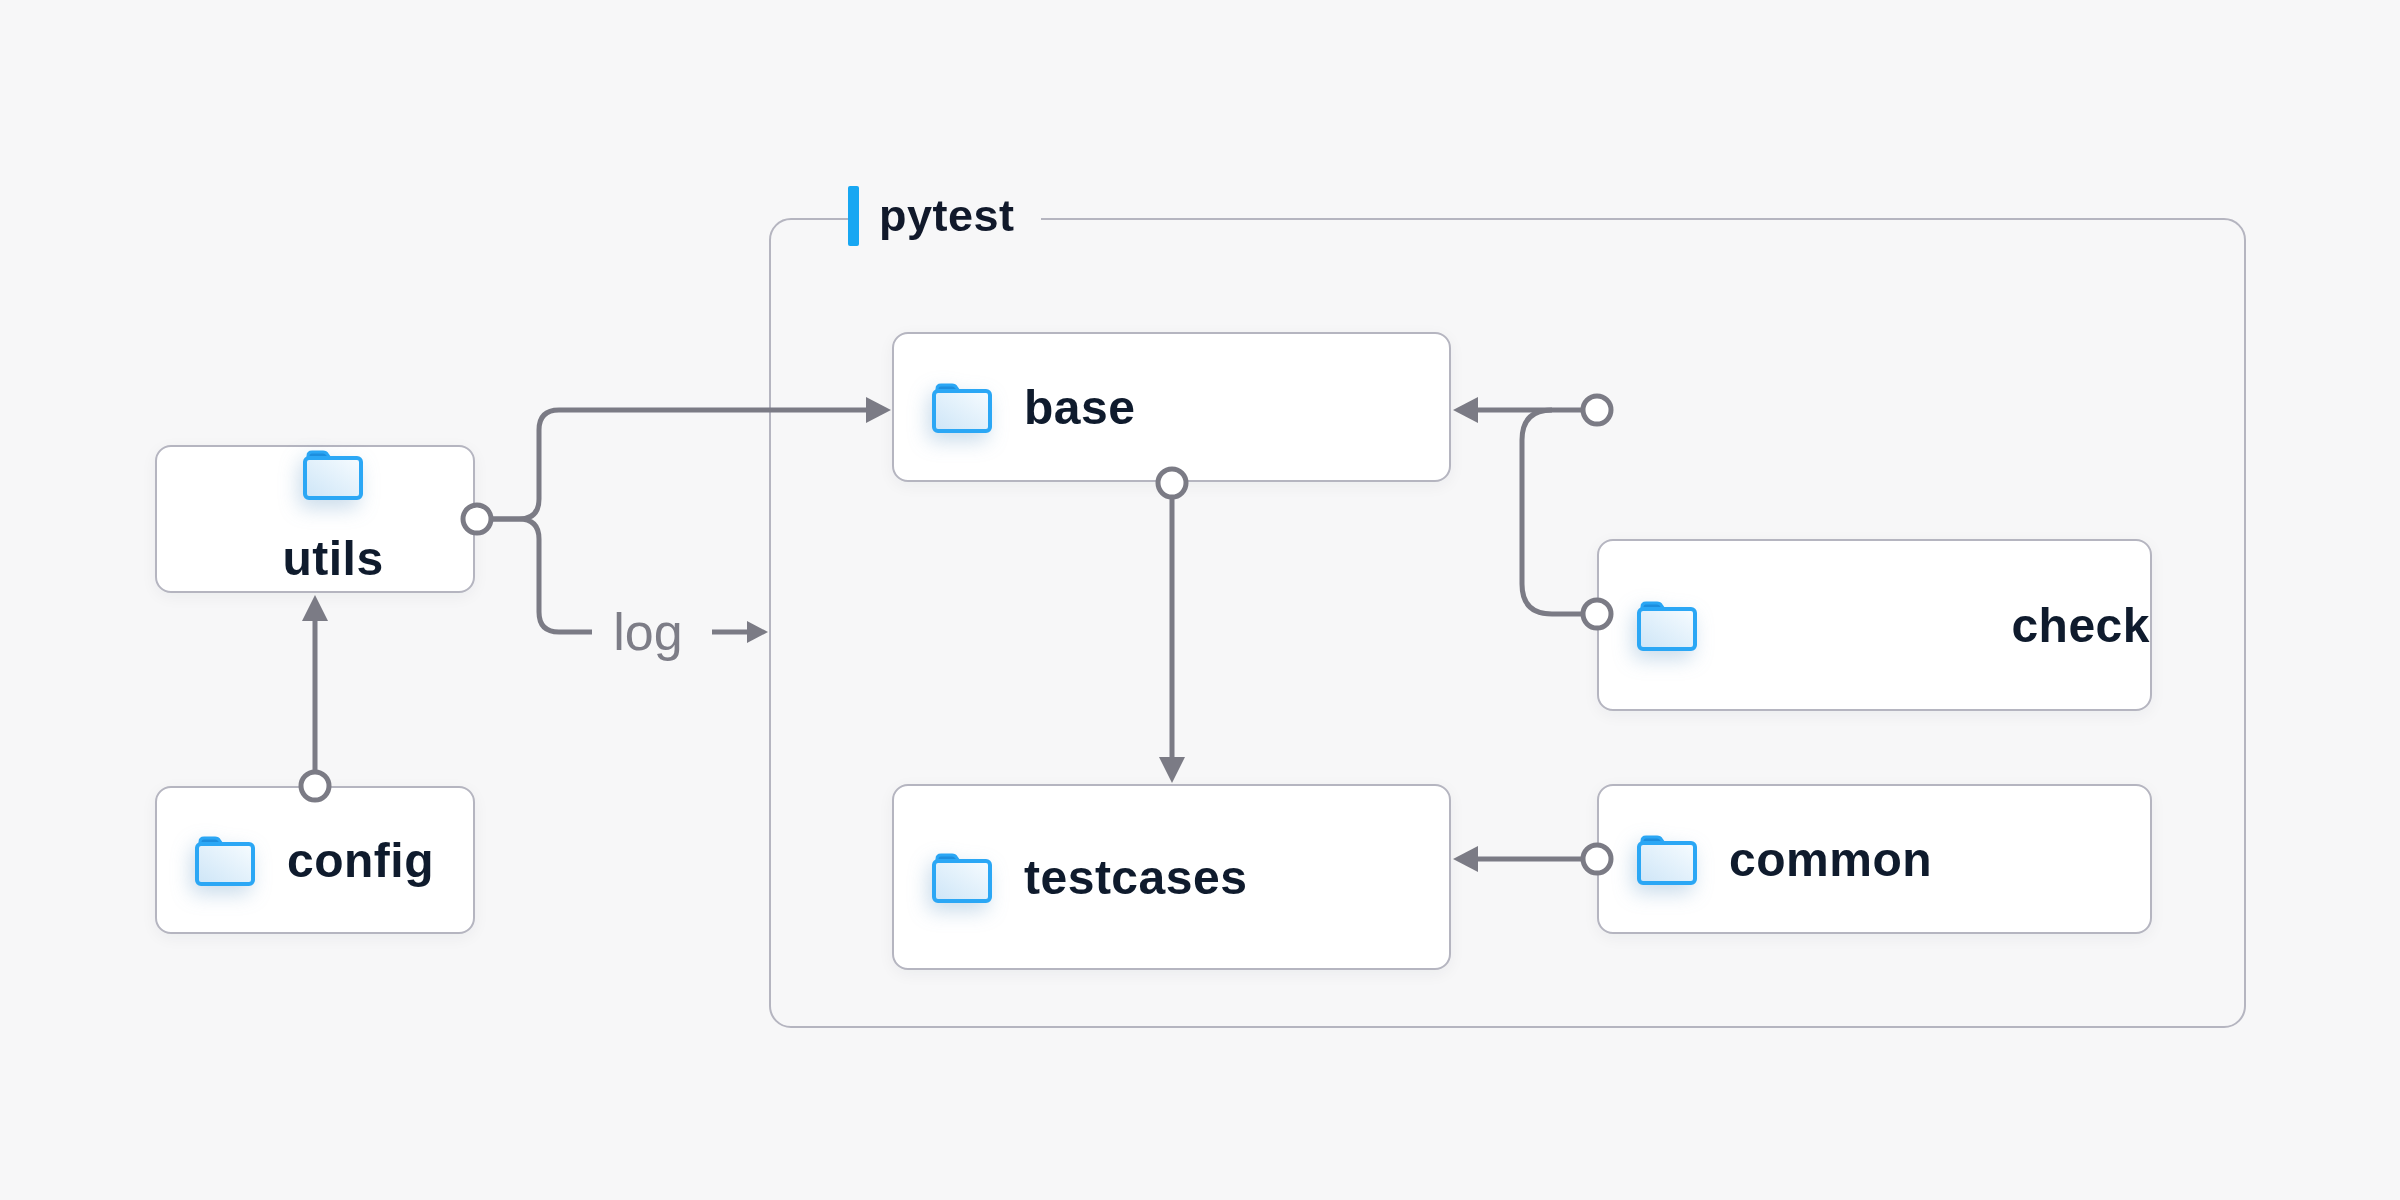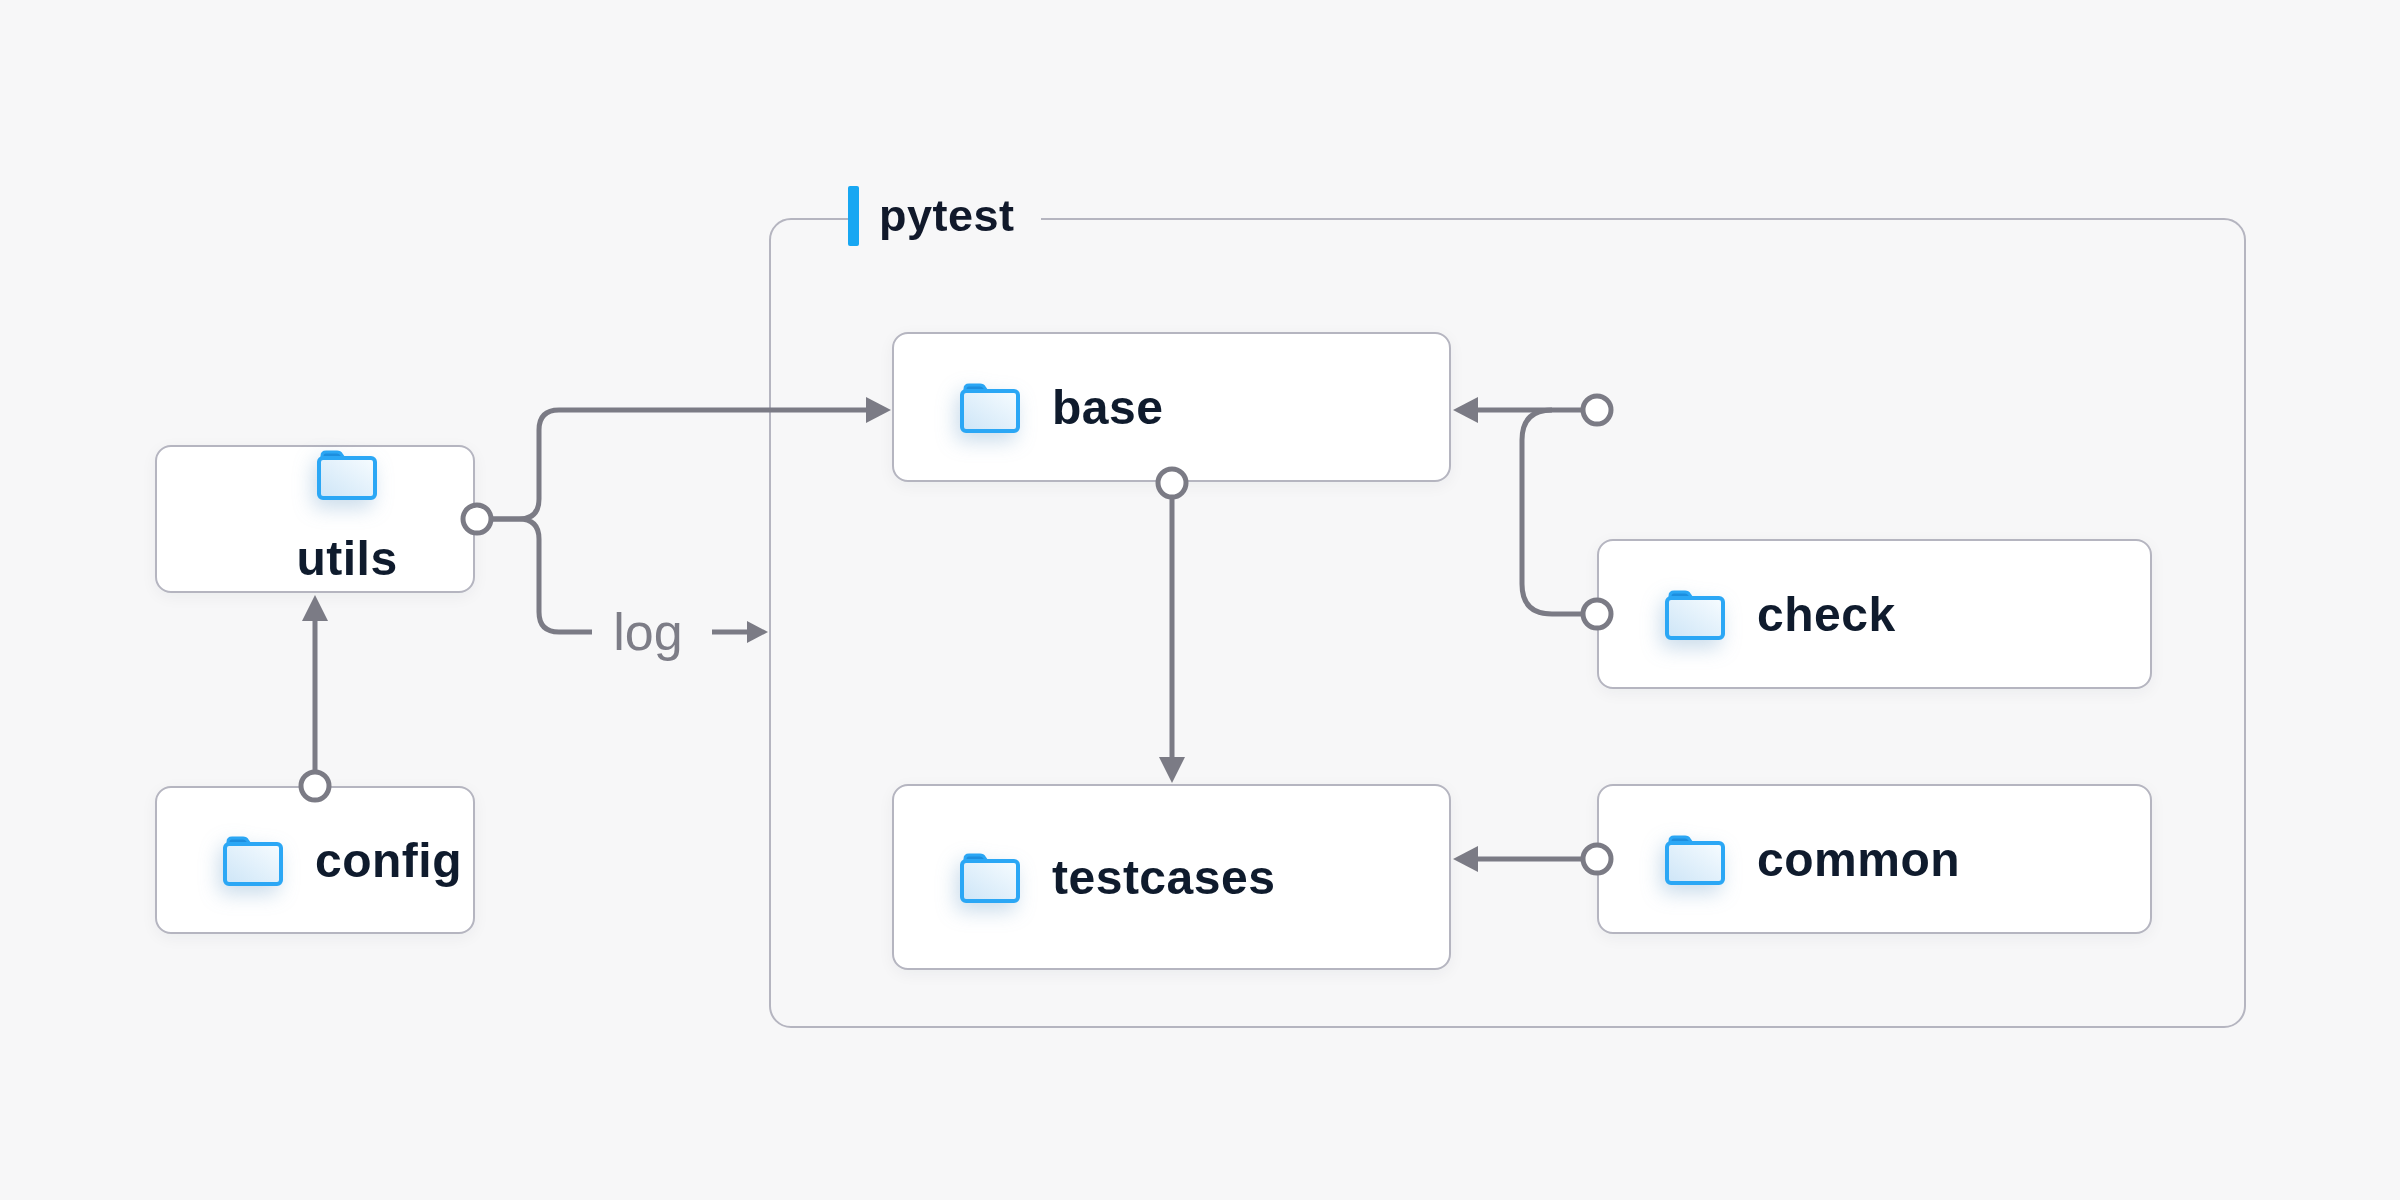--- a/index.html
+++ b/index.html
@@ -53,36 +53,36 @@
   
   .node {
     position: absolute;
     background: #ffffff;
     border: 2px solid #b5b5c0;
     border-radius: 16px;
     box-sizing: border-box;
     display: flex;
     align-items: center;
     gap: 30px;
-    padding-left: 64px;
+    padding-left: 36px;
     box-shadow: 0 4px 16px rgba(20, 30, 60, 0.05);
     z-index: 2;
   }
   .node .node-label {
     font-size: 48px;
     font-weight: 700;
     color: #0f1b2d;
     letter-spacing: 0.5px;
     white-space: nowrap;
   }
   .node-utils     { left: 155px;  top: 445px; width: 320px; height: 148px; flex-direction: column; }
   .node-config    { left: 155px;  top: 786px; width: 320px; height: 148px; }
   .node-base      { left: 892px;  top: 332px; width: 559px; height: 150px; }
   .node-pymilvus  { left: 1597px; top: 332px; width: 555px; height: 150px; }
-  .node-check     { left: 1597px; top: 539px; width: 555px; height: 150px; }
+  .node-check     { left: 1597px; top: 539px; width: 555px; height: 172px; justify-content: space-between; }
   .node-testcases { left: 892px;  top: 784px; width: 559px; height: 186px; }
   .node-common    { left: 1597px; top: 784px; width: 555px; height: 150px; }
 
   .folder-icon-svg {
     width: 64px; height: 54px;
     flex: 0 0 auto;
     filter: drop-shadow(-4px 8px 10px rgba(80, 140, 190, 0.30));
   }
 
   

